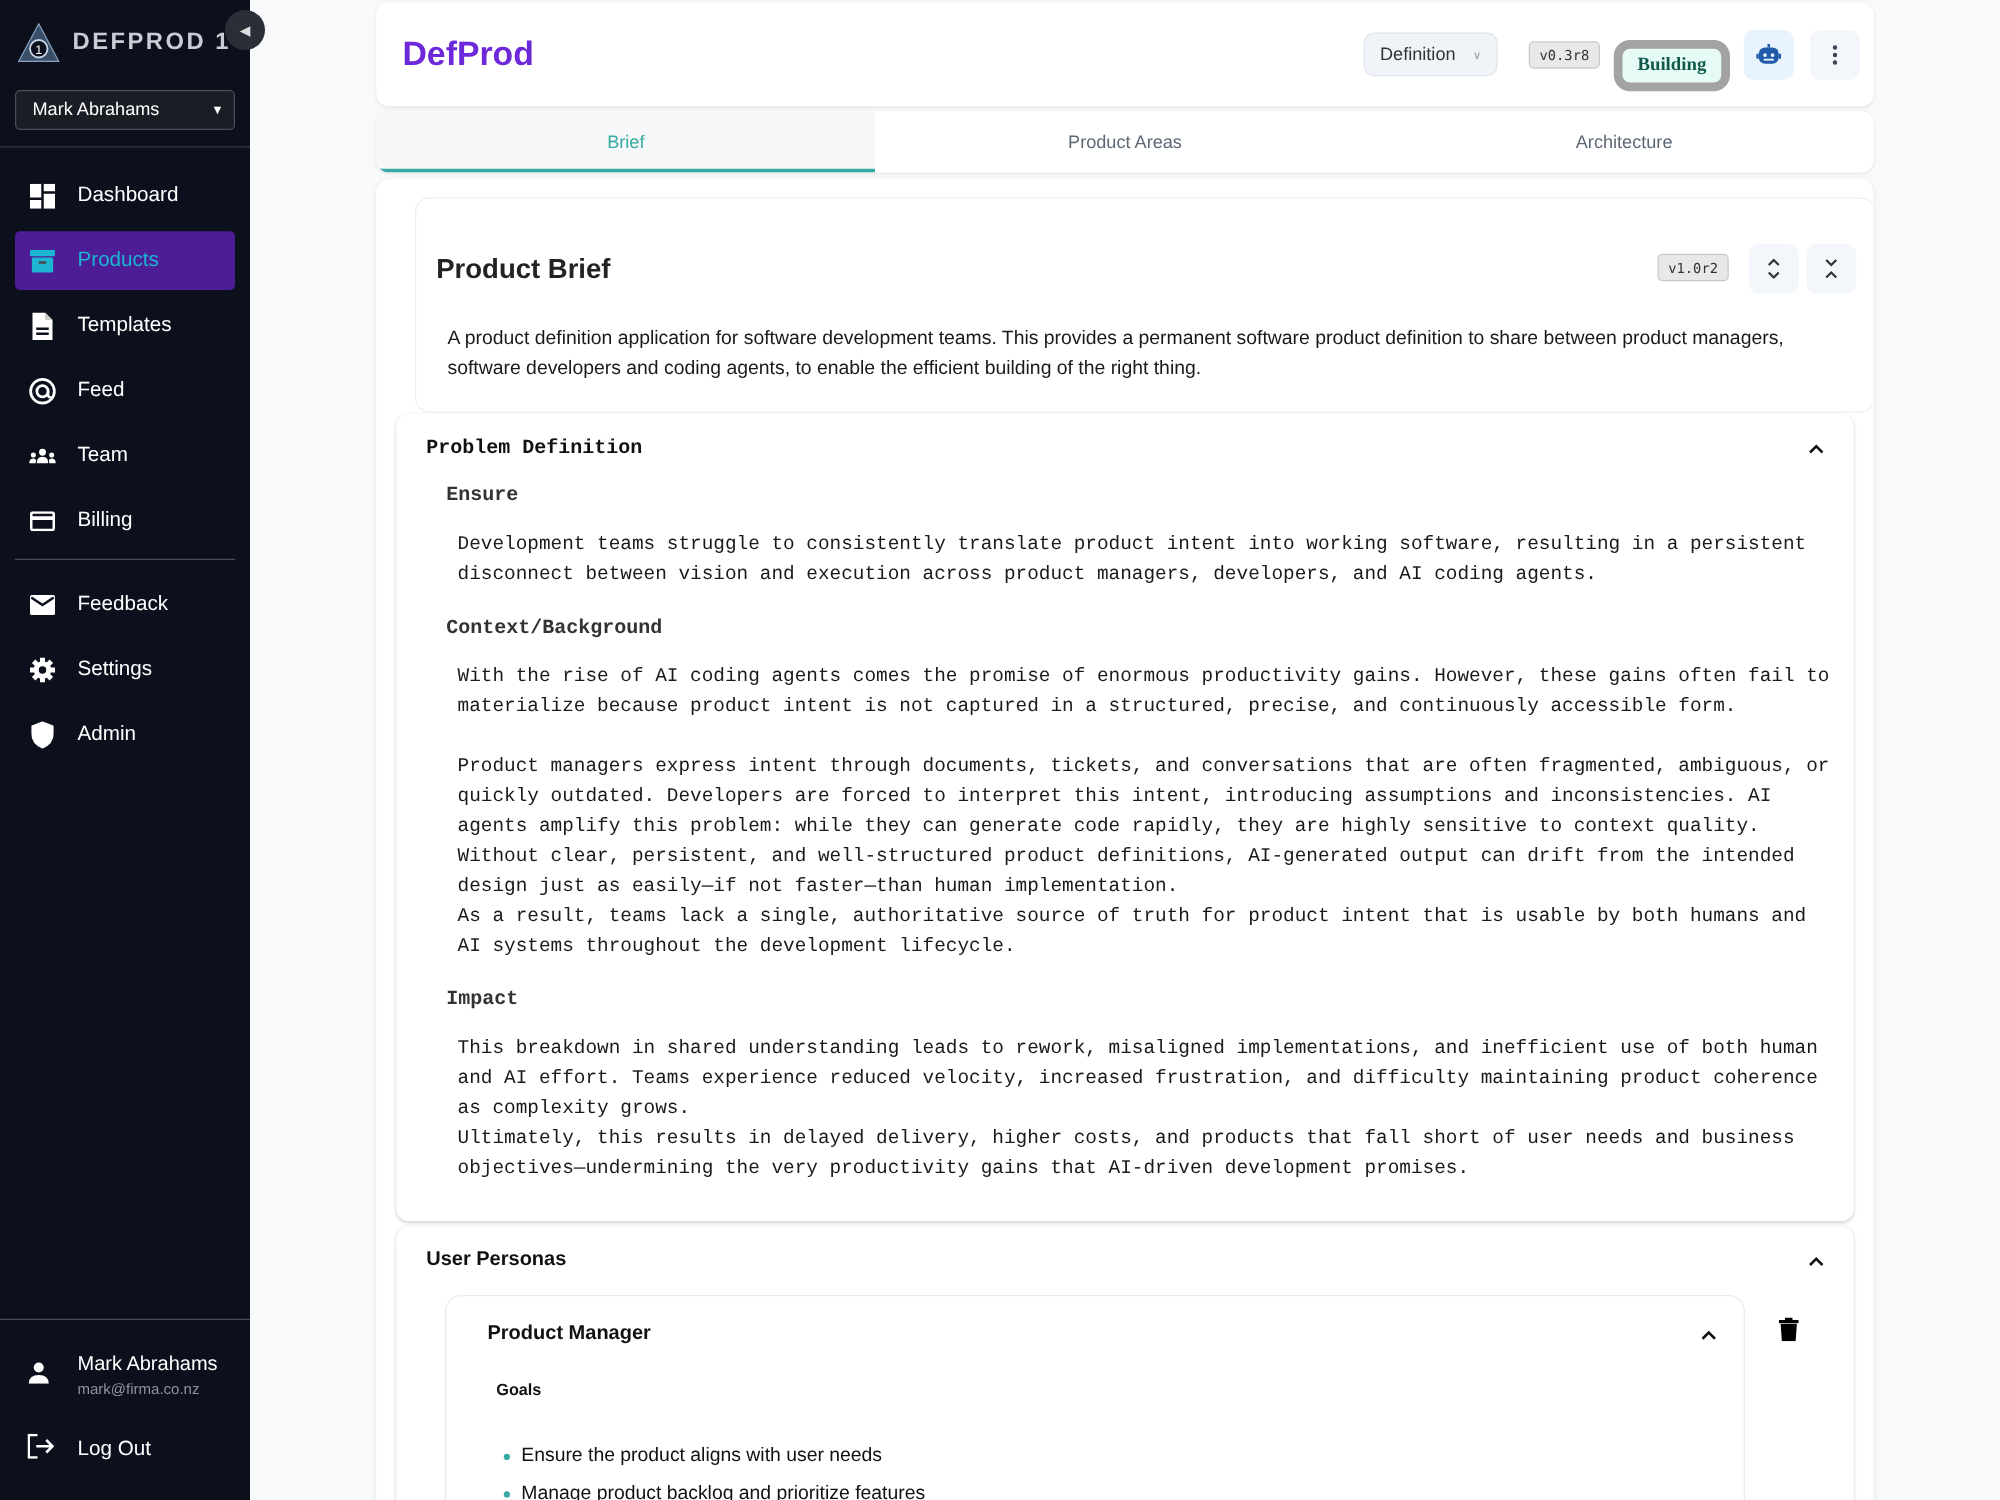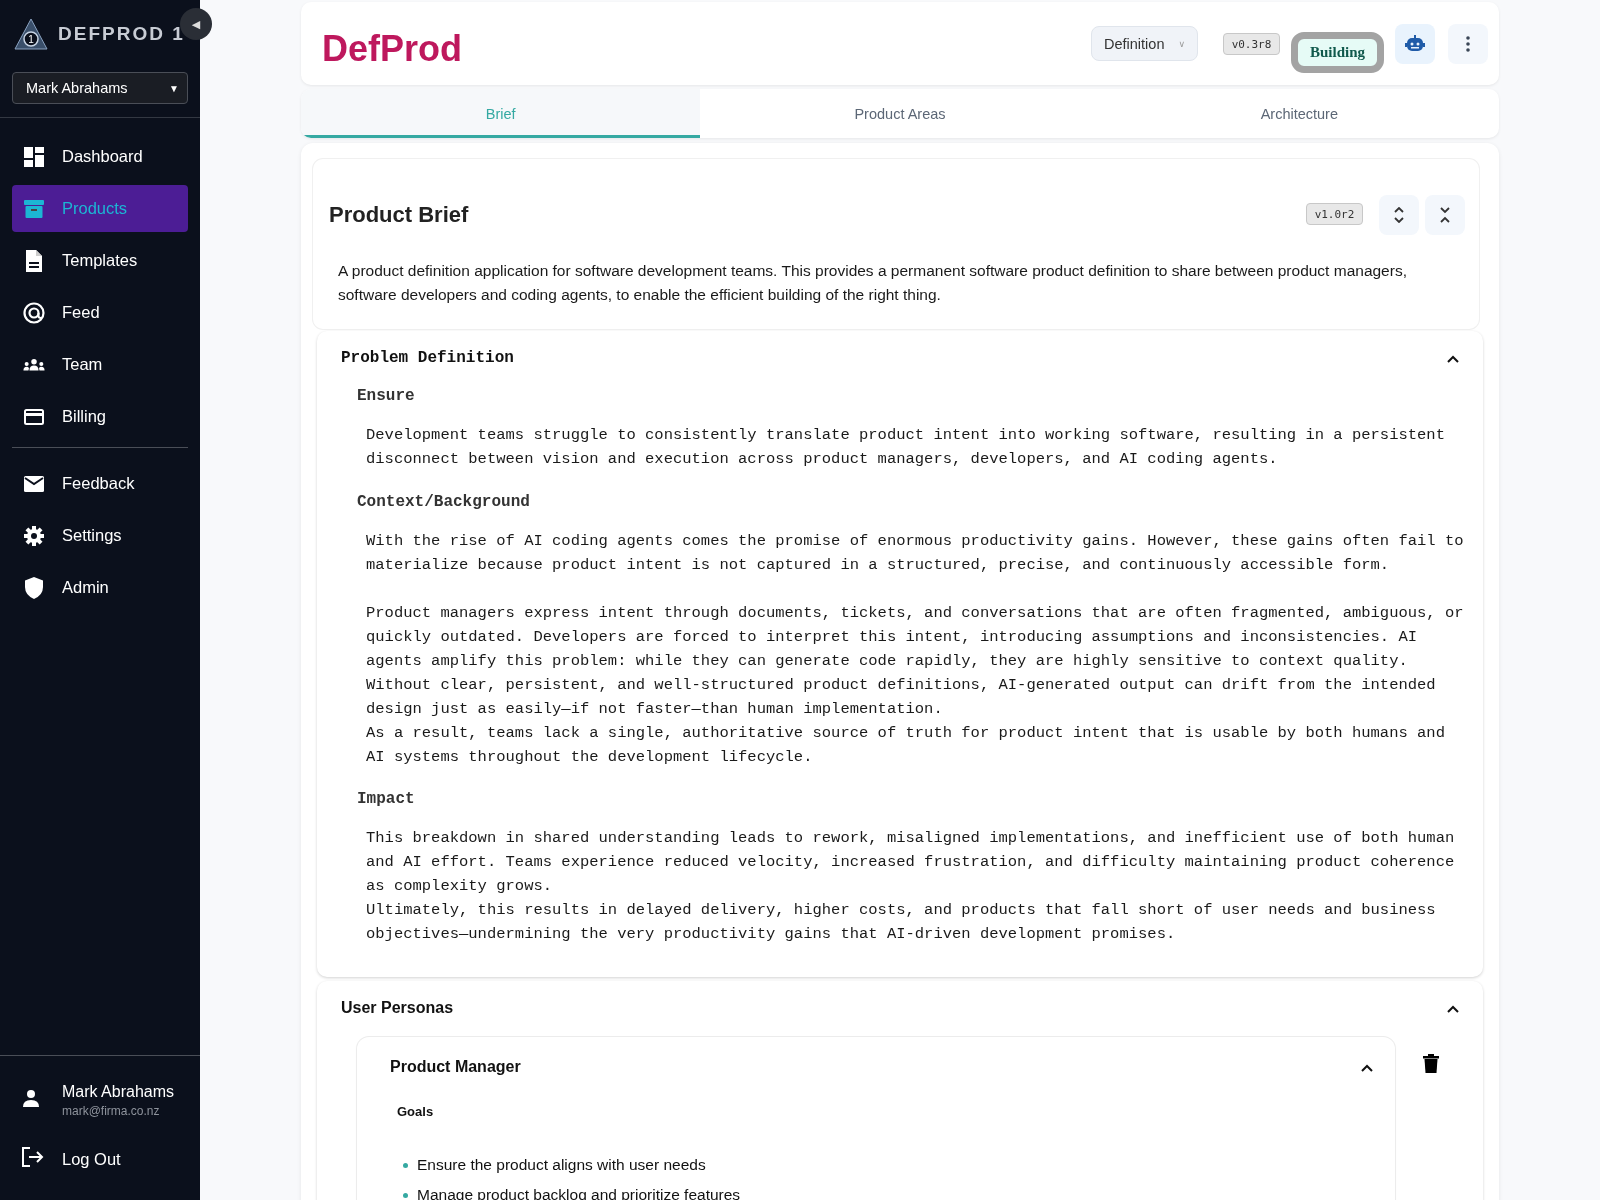--- a/index.html
+++ b/index.html
@@ -25,34 +25,34 @@
   .side-user { position: absolute; left: 22px; top: 1083px; display: flex; align-items: flex-start; }
   .side-user .ic { width: 22px; margin-right: 18px; margin-top: 6px; }
   .side-user .nm { font-size: 16px; color: #fff; }
   .side-user .em { font-size: 12px; color: #8e939c; margin-top: 3px; }
   .logout { position: absolute; left: 22px; top: 1147px; display: flex; align-items: center; cursor: pointer; }
   .logout .ic { width: 22px; margin-right: 18px; }
   .logout .lbl { font-size: 16.5px; color: #fff; }
 
   
   .header-card { position: absolute; left: 301px; top: 2px; width: 1198px; height: 83px; background: #fff; border-radius: 10px; box-shadow: 0 1px 3px rgba(0,0,0,0.08); }
-  .page-title { position: absolute; left: 21px; top: 26px; font-size: 36px; font-weight: 700; color: #be185d; }
+  .page-title { position: absolute; left: 21px; top: 26px; font-size: 27px; font-weight: 700; color: #6d28d9; }
   .stage-select { position: absolute; left: 790px; top: 24px; width: 107px; height: 35px; background: #f0f3f8; border: 1px solid #e0e5ec; border-radius: 8px; display: flex; align-items: center; padding-left: 12px; font-size: 14.5px; color: #333; cursor: pointer; }
   .stage-select .chev { position: absolute; right: 12px; font-size: 9px; color: #999; }
   .ver-badge { position: absolute; background: #e8e8e8; border: 1px solid #c8c8c8; border-radius: 4px; font-family: "DejaVu Sans Mono", monospace; font-size: 11px; color: #333; display: flex; align-items: center; justify-content: center; text-align: center; }
   .status-badge { position: absolute; left: 990px; top: 30px; width: 93px; height: 41px; border-radius: 13px; background: #e6fbf6; border: 7px solid #a3a3a3; color: #10594c; font-weight: 700; font-size: 15px; display: flex; align-items: center; justify-content: center; font-family: Liberation Serif, serif; }
   .icon-btn { position: absolute; width: 40px; height: 40px; border-radius: 8px; display: flex; align-items: center; justify-content: center; cursor: pointer; }
 
   .tabs { position: absolute; left: 301px; top: 89px; width: 1198px; height: 49px; background: #fff; border-radius: 10px; box-shadow: 0 1px 3px rgba(0,0,0,0.08); display: flex; overflow: hidden; }
   .tab { flex: 1; display: flex; align-items: center; justify-content: center; font-size: 14.5px; color: #5c6776; cursor: pointer; position: relative; }
   .tab.active { background: #f6f8fa; color: #35a9a2; }
   .tab.active::after { content: ""; position: absolute; left: 0; right: 0; bottom: 0; height: 3px; background: #35a9a2; }
 
   .content { position: absolute; left: 301px; top: 143px; width: 1198px; height: 1060px; background: #fff; border-radius: 12px 12px 0 0; box-shadow: 0 1px 4px rgba(0,0,0,0.08); overflow: hidden; }
-  .brief-card { position: absolute; left: 12px; top: 16px; width: 1166px; height: 170px; background: #fff; border-radius: 10px; box-shadow: 0 0 0 1px #f0f0f0; }
+  .brief-card { position: absolute; left: 32px; top: 16px; width: 1166px; height: 170px; background: #fff; border-radius: 10px; box-shadow: 0 0 0 1px #f0f0f0; }
   .brief-title { position: absolute; left: 16px; top: 43px; font-size: 22px; font-weight: 700; color: #222; }
   .brief-text { position: absolute; left: 25px; top: 100px; width: 1120px; font-size: 15.5px; line-height: 24px; color: #1a1a1a; }
 
   .section-card { position: absolute; left: 16px; width: 1166px; background: #fff; border-radius: 10px; box-shadow: 0 1px 3px rgba(0,0,0,0.18); }
   .sec-title { position: absolute; left: 24px; font-size: 16px; font-weight: 700; color: #111; }
   .sec-chev { position: absolute; right: 20px; width: 20px; height: 20px; display: flex; align-items: center; justify-content: center; cursor: pointer; }
   .sub-head { position: absolute; left: 40px; font-size: 16px; font-weight: 700; color: #333; }
   .para { position: absolute; left: 49px; width: 1100px; font-size: 15.5px; line-height: 24px; color: #1a1a1a; }
 
   .persona-card { position: absolute; left: 40px; top: 56px; width: 1038px; height: 200px; background: #fff; border-radius: 12px; box-shadow: 0 0 0 1px #ececec, 0 1px 3px rgba(0,0,0,0.05); }

